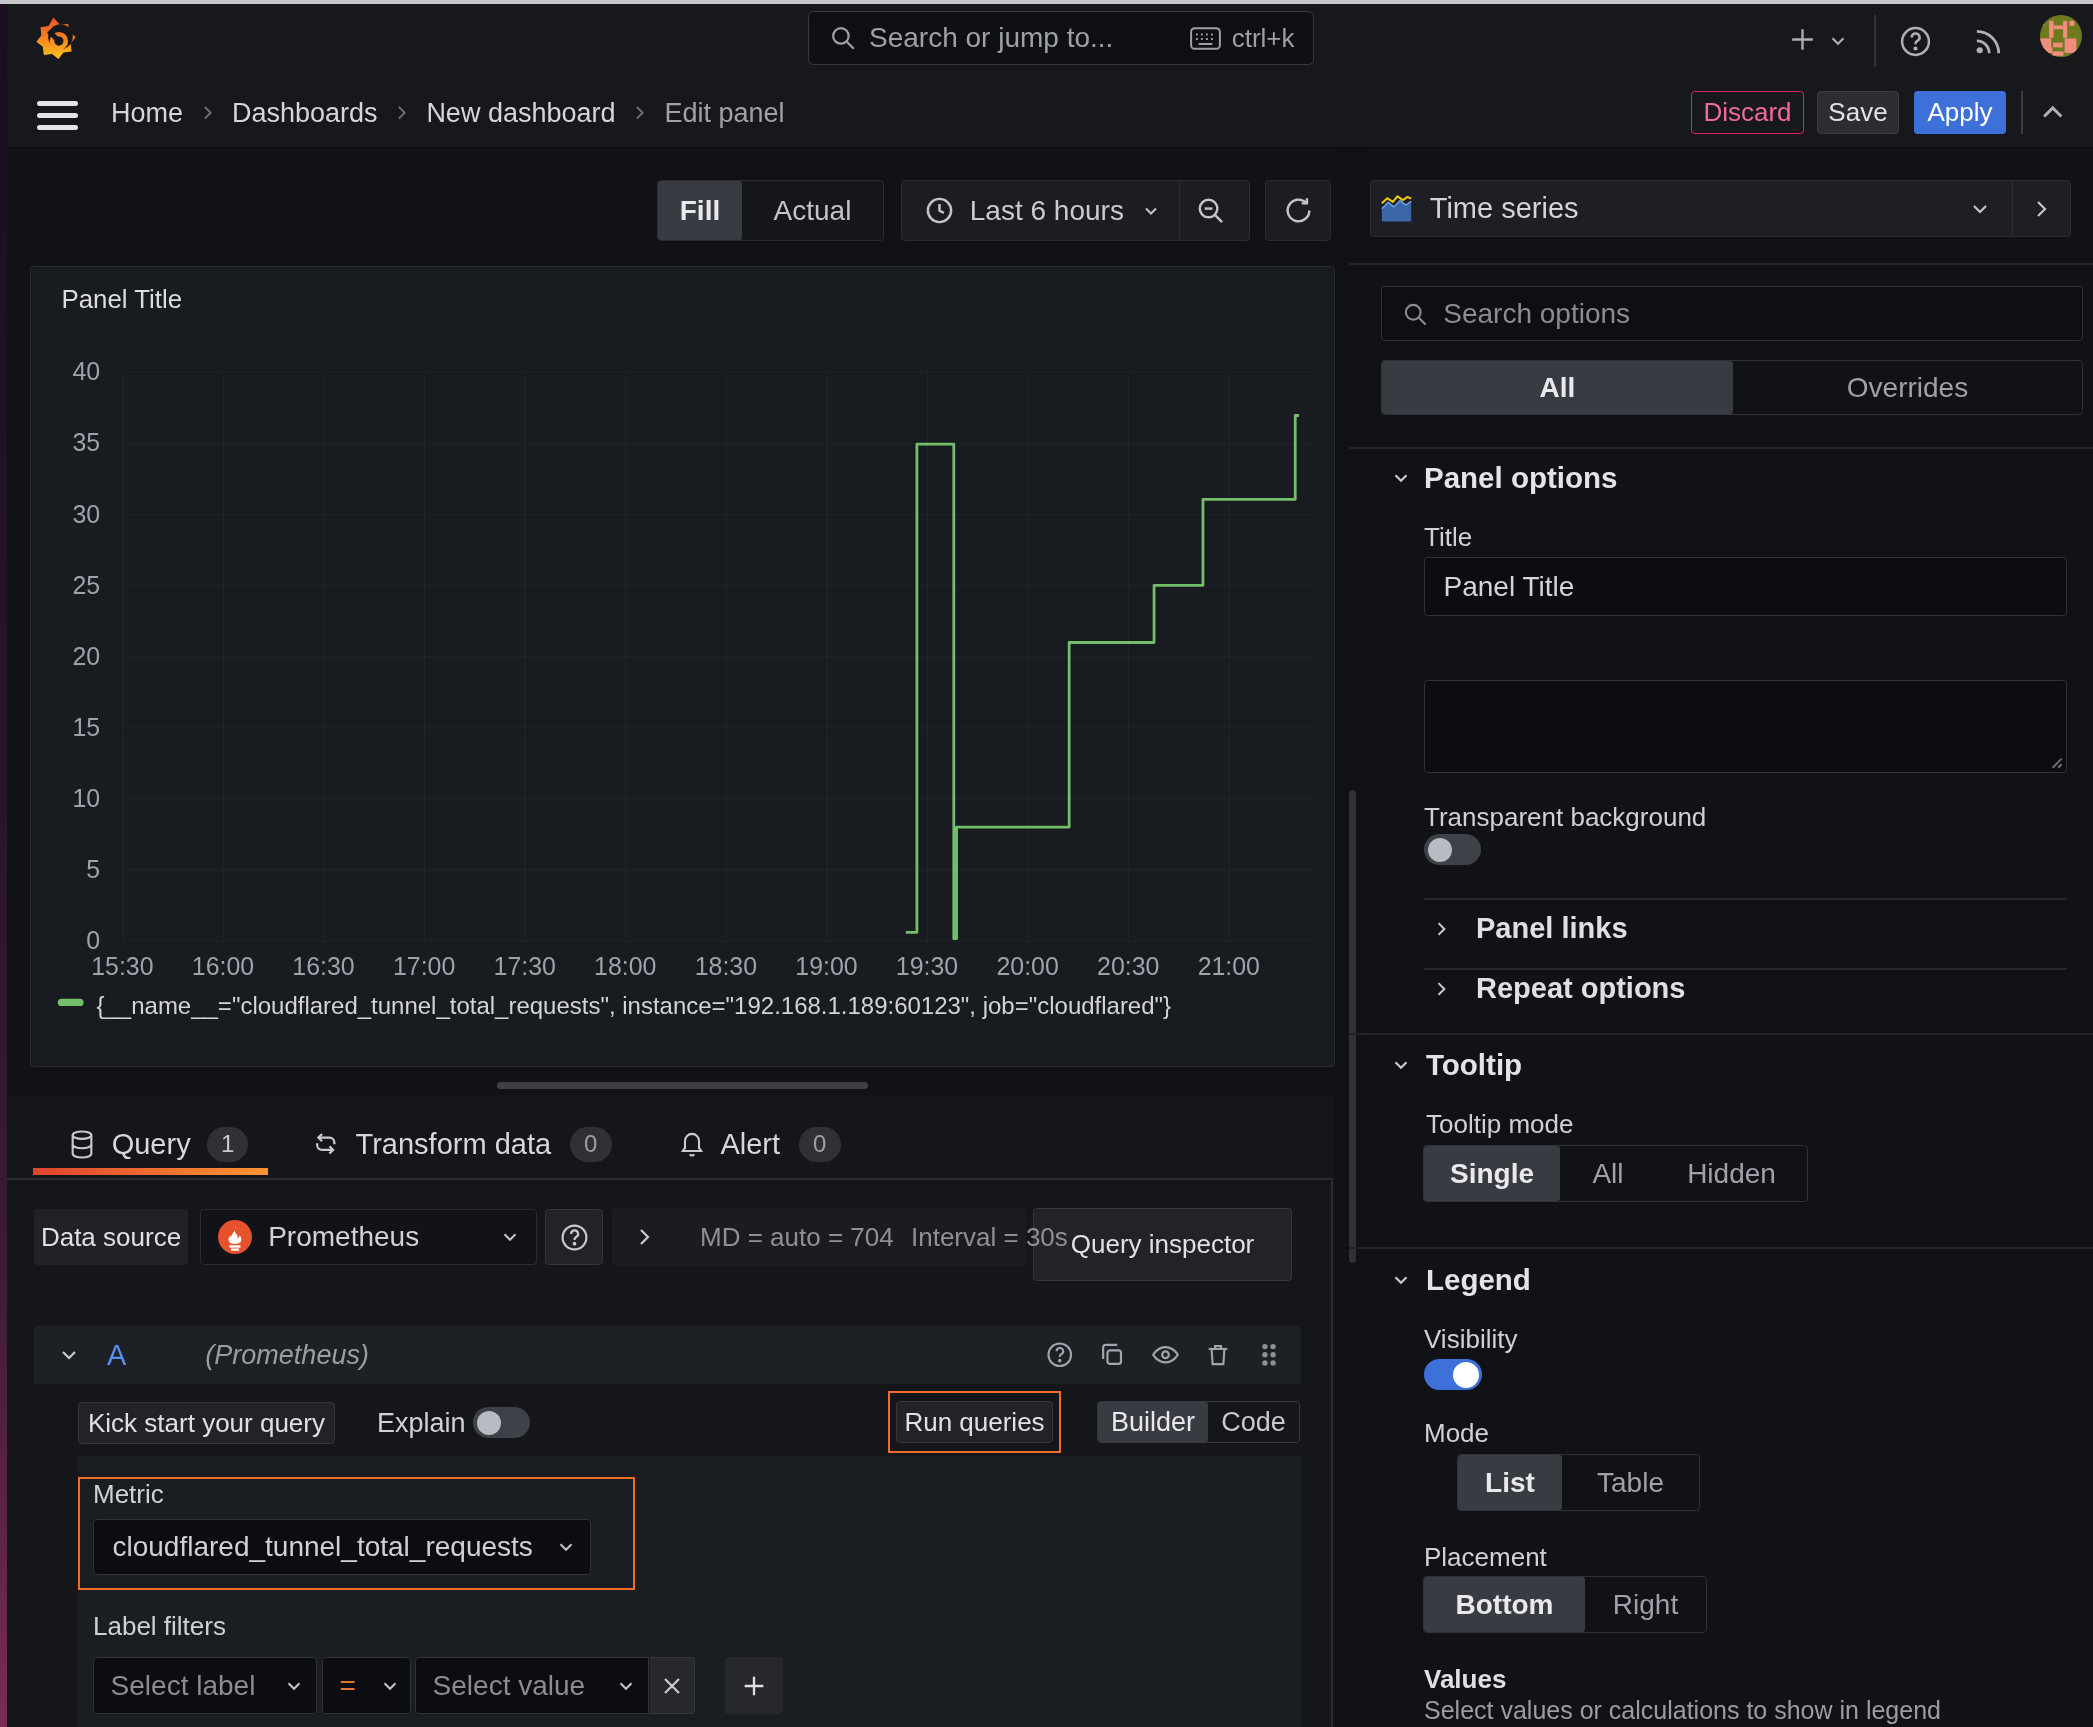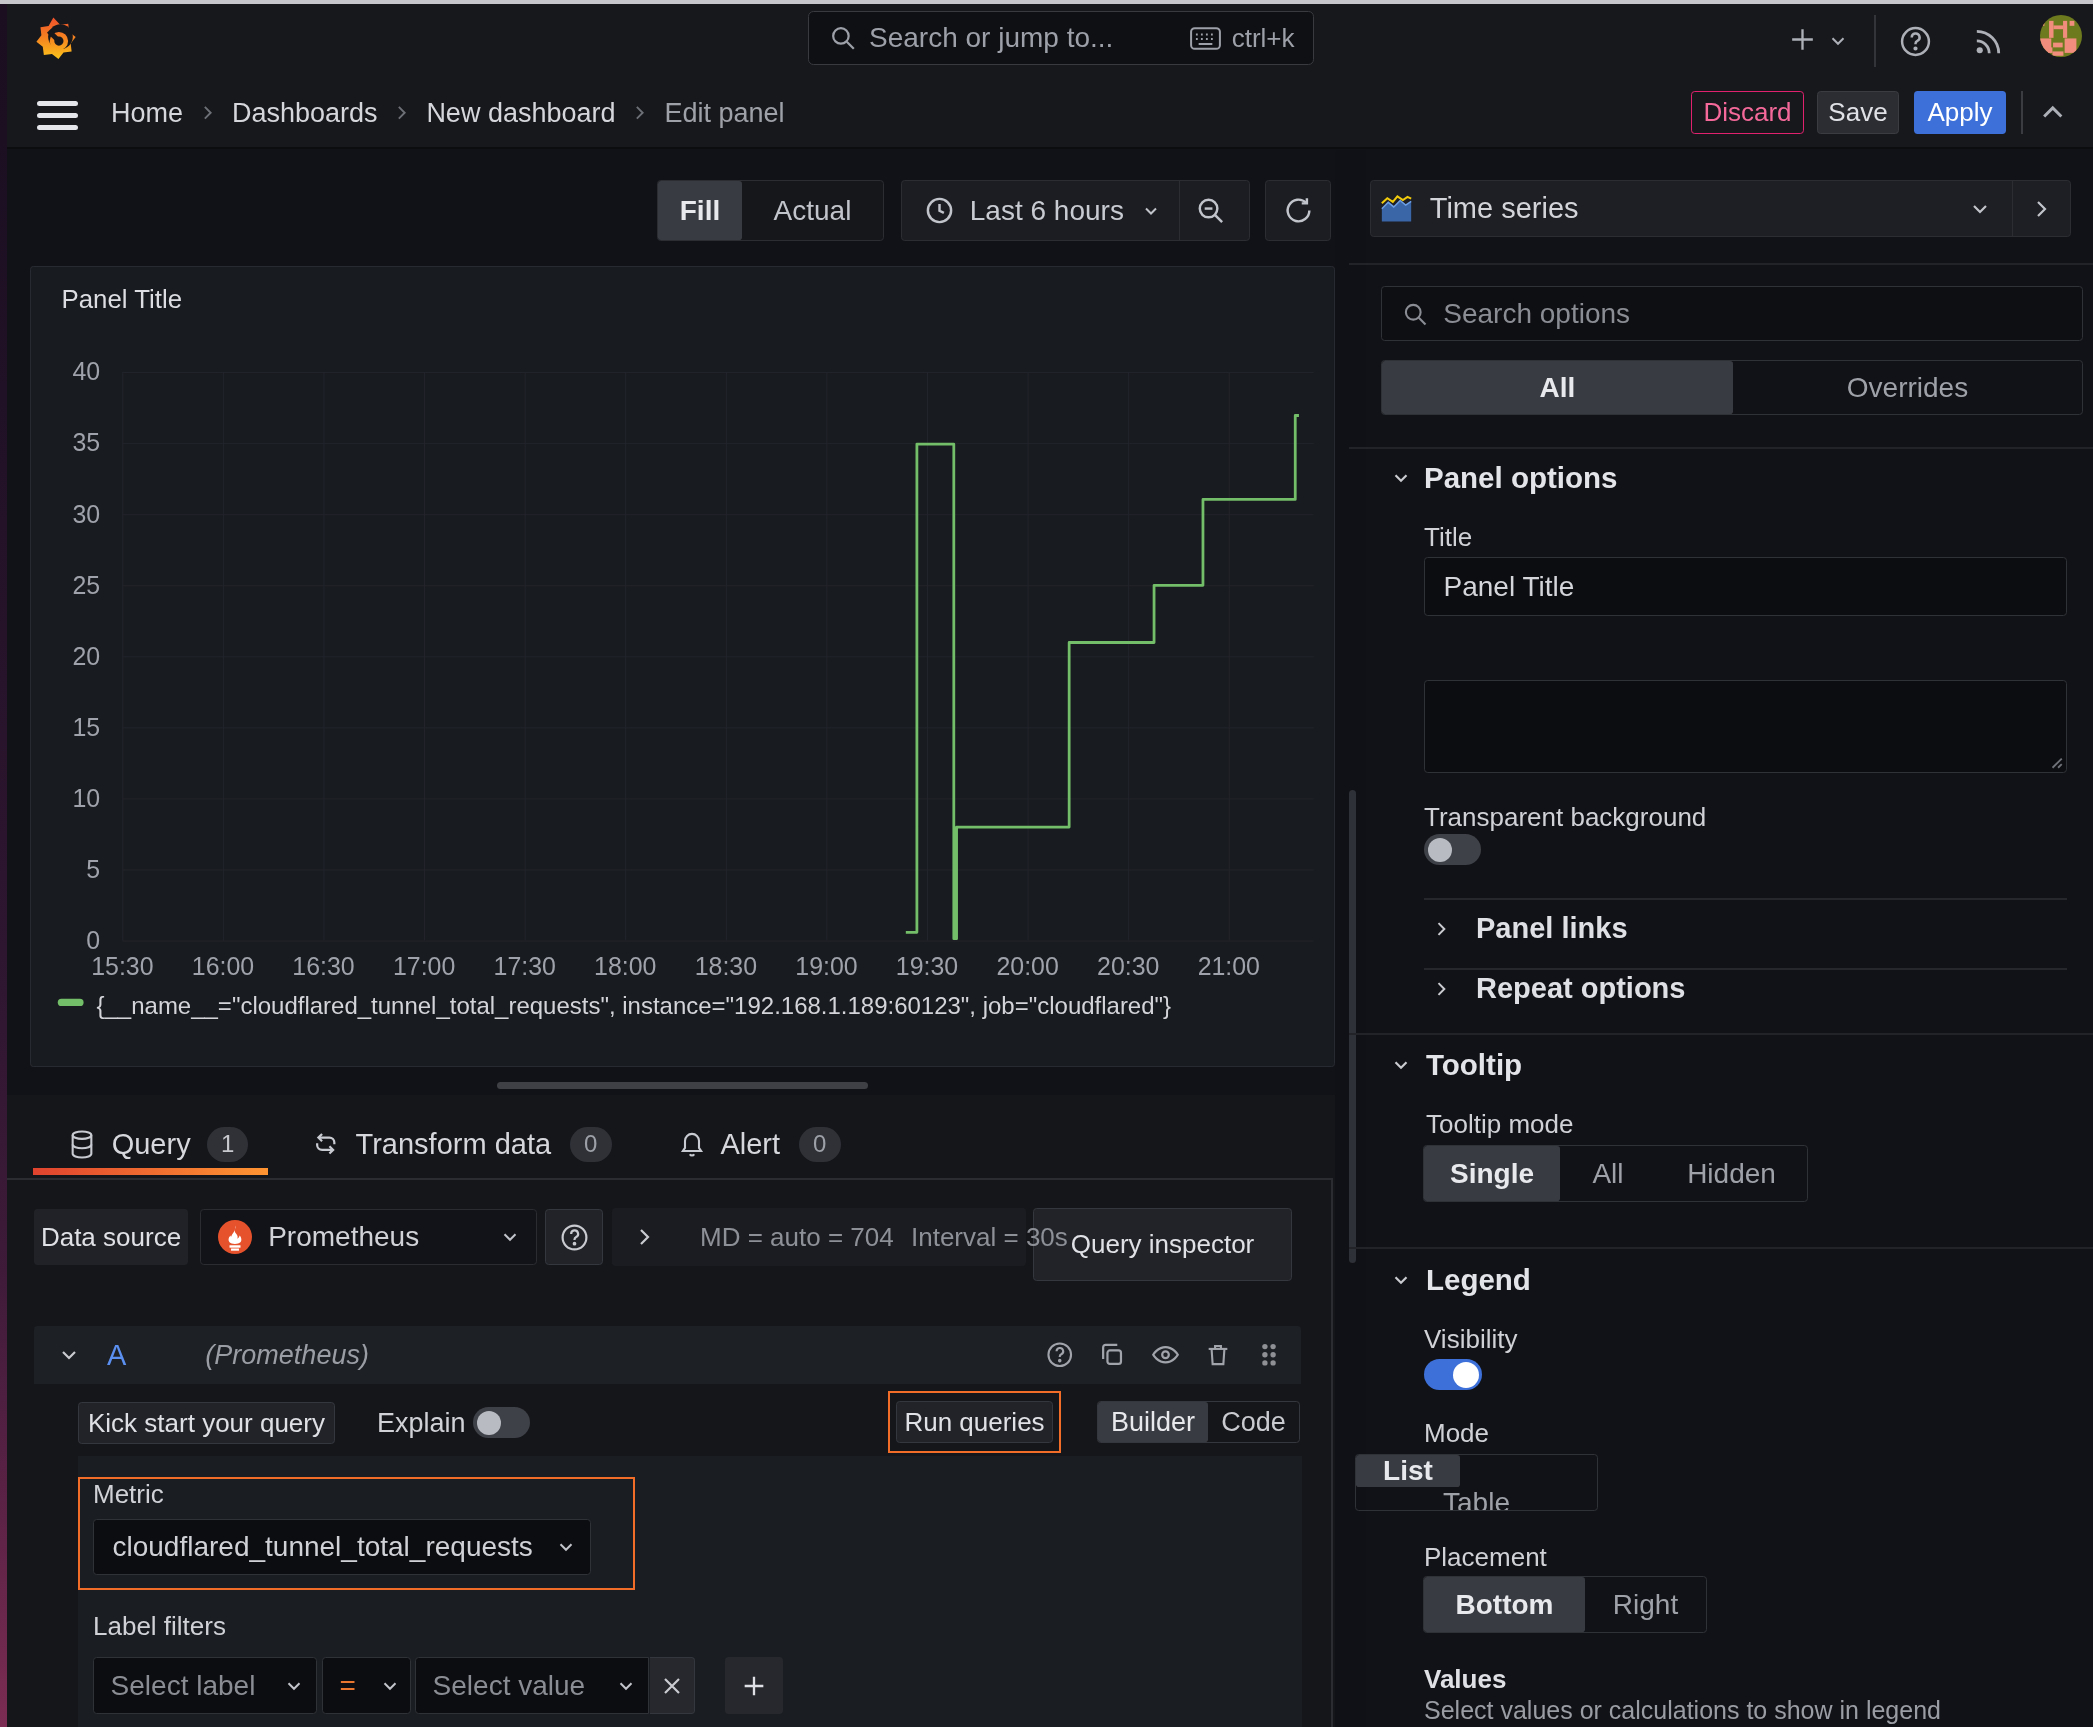--- a/index.html
+++ b/index.html
@@ -471,21 +471,21 @@
     <svg width="22" height="22" viewBox="0 0 24 24" fill="none" stroke="#c9cbd1" stroke-width="2.4">
         <path d="M6 9l6 6 6-6"></path>
       </svg>
     <div style="margin-left:14px;font-size:29.5px;font-weight:700;color:#e3e4e9;">Legend</div>
   </div>
   <div class="abs lbl" style="left:1424px;top:1324px;">Visibility</div>
   <div class="abs" style="left:1424px;top:1359px;width:58px;height:31px;background:#3d71d9;border-radius:15.7px;">
     <div style="position:absolute;right:2.8px;top:2.8px;width:26px;height:26px;border-radius:50%;background:#ffffff;"></div>
   </div>
   <div class="abs lbl" style="left:1424px;top:1418px;">Mode</div>
-  <div class="abs seg" style="left:1355px;top:1454px;width:243px;height:57px;border-color:#2f3237;flex-direction:column;">
+  <div class="abs seg" style="left:1457px;top:1454px;width:243px;height:57px;border-color:#2f3237;">
     <div class="on" style="width:104px;font-size:28px;font-weight:700;">List</div>
     <div class="off" style="flex:1;font-size:28px;">Table</div>
   </div>
   <div class="abs lbl" style="left:1424px;top:1542px;">Placement</div>
   <div class="abs seg" style="left:1423px;top:1576px;width:284px;height:57px;border-color:#2f3237;">
     <div class="on" style="width:161px;font-size:28px;font-weight:700;">Bottom</div>
     <div class="off" style="flex:1;font-size:28px;">Right</div>
   </div>
   <div class="abs" style="left:1424px;top:1664px;font-size:26px;font-weight:700;color:#dfe0e5;">Values</div>
   <div class="abs" style="left:1424px;top:1696px;font-size:25px;color:#9b9da4;">Select values or calculations to show in legend</div>

